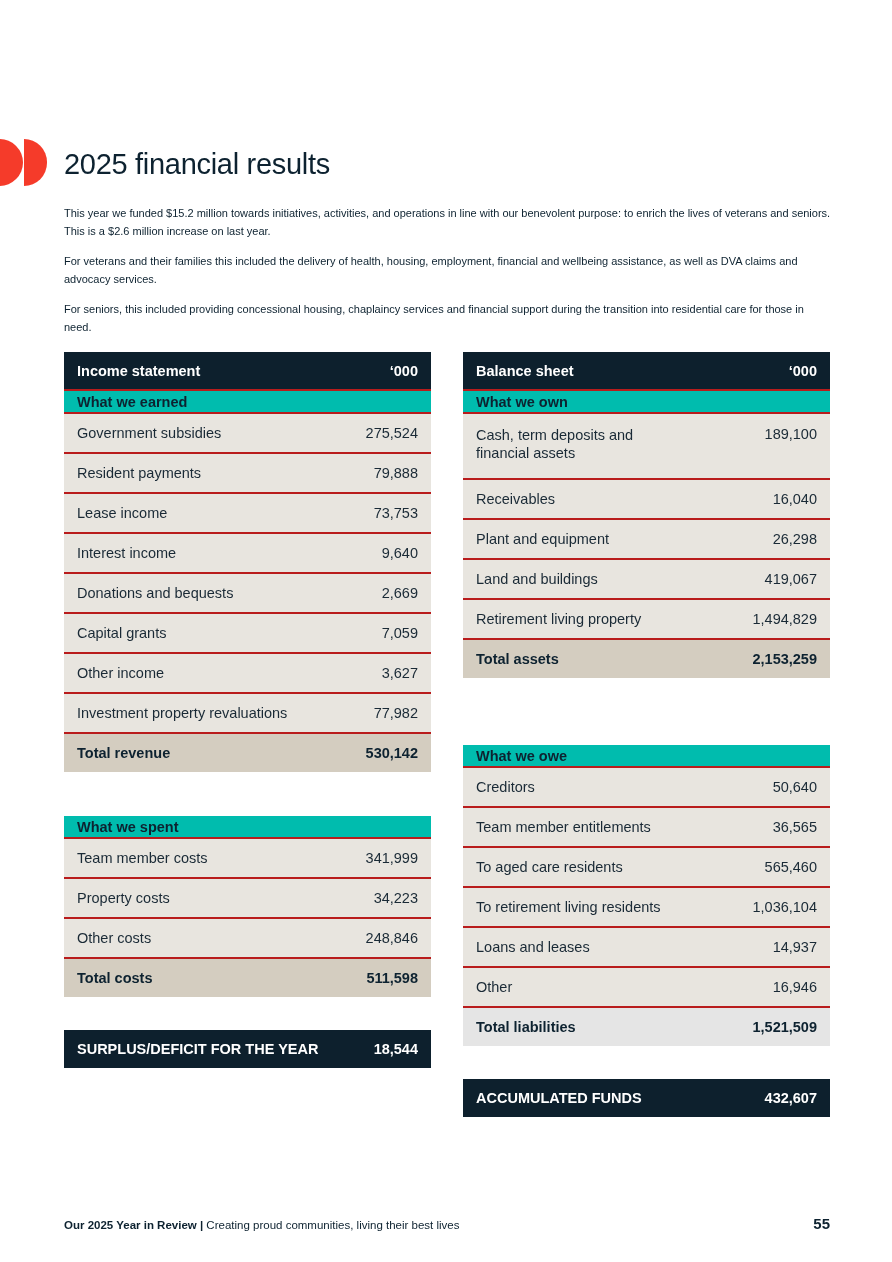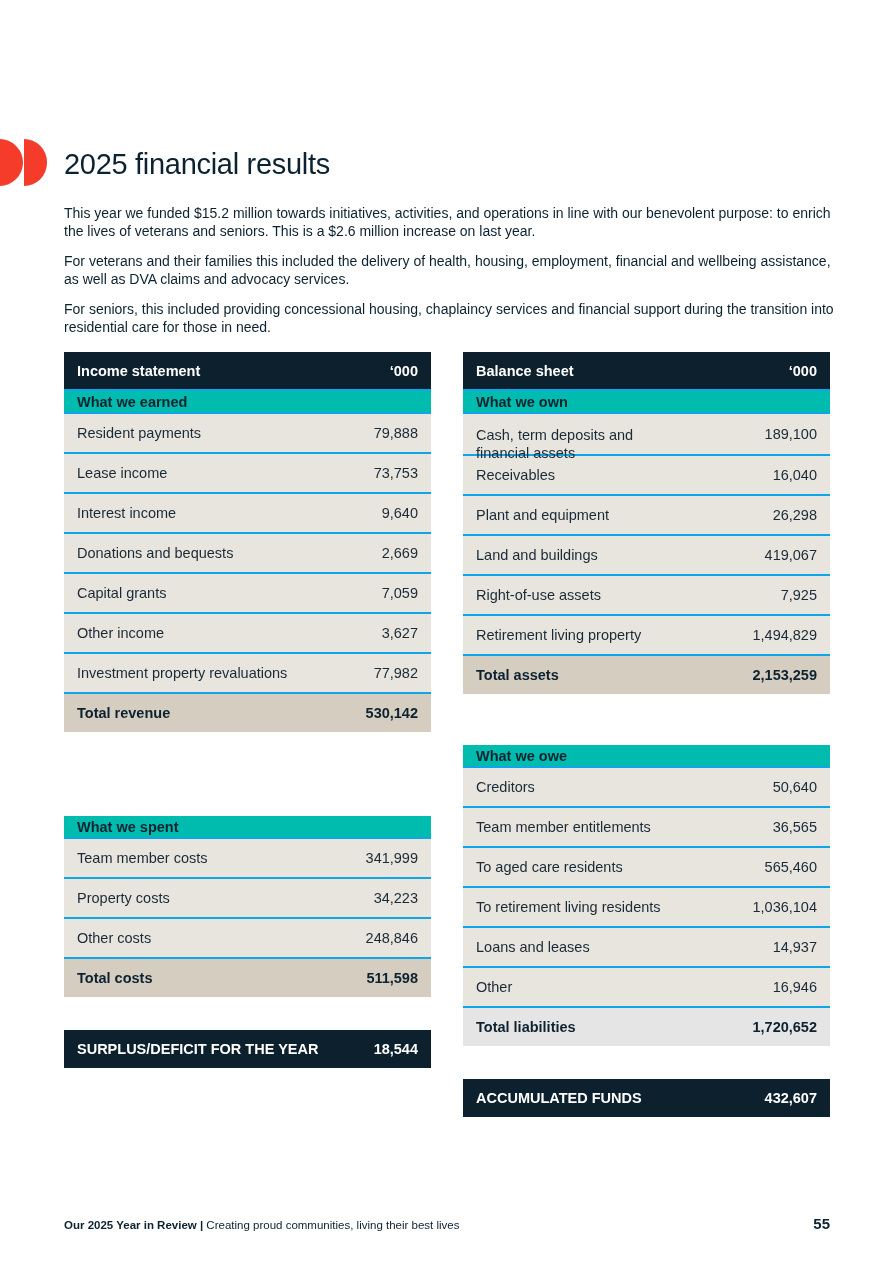--- a/index.html
+++ b/index.html
@@ -5,35 +5,35 @@
   * { box-sizing: border-box; margin: 0; padding: 0; }
   html, body { width: 892px; height: 1262px; background: #ffffff; }
   body { position: relative; font-family: "Liberation Sans", sans-serif; color: #0d2230; overflow: hidden; }
 
   .logo { position: absolute; left: 0; top: 139px; width: 48px; height: 48px; }
   .logo .c1 { position: absolute; left: -24px; top: 0; width: 47px; height: 47px; border-radius: 50%; background: #f53b2a; }
   .logo .c2 { position: absolute; left: 24px; top: 0; width: 23px; height: 47px; border-radius: 0 24px 24px 0; background: #f53b2a; }
 
   .title { position: absolute; left: 64px; top: 148px; font-size: 29px; font-weight: 400; letter-spacing: -0.3px; color: #0d2230; }
 
-  .intro { position: absolute; left: 64px; top: 204px; width: 770px; font-size: 14px; line-height: 18px; color: #0d2230; }
+  .intro { position: absolute; left: 64px; top: 204px; width: 770px; font-size: 11px; line-height: 18px; color: #0d2230; }
   .intro p { margin-bottom: 12px; }
 
   .tbl { position: absolute; width: 367px; }
   .tbl.left { left: 64px; }
   .tbl.right { left: 463px; }
 
-  .row { display: flex; justify-content: space-between; align-items: center; padding: 0 13px; font-size: 14.5px; border-bottom: 2px solid #0ea5e9; }
+  .row { display: flex; justify-content: space-between; align-items: center; padding: 0 13px; font-size: 14.5px; border-bottom: 2px solid #b91c1c; }
   .row .lbl { flex: 1; padding-right: 10px; }
   .row .val { text-align: left; white-space: nowrap; }
 
   .hdr { background: #0d202d; color: #ffffff; font-weight: 700; height: 39px; }
   .sec { background: #00bcae; color: #0d2230; font-weight: 700; height: 23px; }
   .item { background: #e8e5df; color: #1a2a36; height: 40px; }
-  .item.tall { height: 42px; align-items: flex-start; padding-top: 12px; }
+  .item.tall { height: 66px; align-items: flex-start; padding-top: 12px; }
   .item.tall .lbl { line-height: 18px; }
   .total { background: #d4cdc0; color: #0d2230; font-weight: 700; height: 38px; border-bottom: none; }
   .total.light { background: #e5e5e5; }
   .grand { background: #0d202d; color: #ffffff; font-weight: 700; height: 38px; border-bottom: none; }
 
   .footer { position: absolute; left: 64px; top: 1219px; font-size: 11.5px; color: #0d2230; text-align: center; }
   .footer b { font-weight: 700; }
   .page-num { position: absolute; right: 62px; top: 1215px; font-size: 15px; font-weight: 700; color: #0d2230; }
 </style>
 </head>
@@ -54,20 +54,24 @@
 
 <div class="tbl left" style="top:352px;">
   <div class="row hdr">
     <span class="lbl">Income statement</span>
     <span class="val">‘000</span>
   </div>
   <div class="row sec">
     <span class="lbl">What we earned</span>
   </div>
   <div class="row item">
+      <span class="lbl">Government subsidies</span>
+      <span class="val">275,524</span>
+    </div>
+  <div class="row item">
       <span class="lbl">Resident payments</span>
       <span class="val">79,888</span>
     </div>
   <div class="row item">
       <span class="lbl">Lease income</span>
       <span class="val">73,753</span>
     </div>
   <div class="row item">
       <span class="lbl">Interest income</span>
       <span class="val">9,640</span>
@@ -141,24 +145,20 @@
     </div>
   <div class="row item">
       <span class="lbl">Plant and equipment</span>
       <span class="val">26,298</span>
     </div>
   <div class="row item">
       <span class="lbl">Land and buildings</span>
       <span class="val">419,067</span>
     </div>
   <div class="row item">
-      <span class="lbl">Right-of-use assets</span>
-      <span class="val">7,925</span>
-    </div>
-  <div class="row item">
       <span class="lbl">Retirement living property</span>
       <span class="val">1,494,829</span>
     </div>
   <div class="row total">
       <span class="lbl">Total assets</span>
       <span class="val">2,153,259</span>
     </div>
 </div>
 
 <div class="tbl right" style="top:745px;">
@@ -184,21 +184,21 @@
   <div class="row item">
       <span class="lbl">Loans and leases</span>
       <span class="val">14,937</span>
     </div>
   <div class="row item">
       <span class="lbl">Other</span>
       <span class="val">16,946</span>
     </div>
   <div class="row total light">
       <span class="lbl">Total liabilities</span>
-      <span class="val">1,720,652</span>
+      <span class="val">1,521,509</span>
     </div>
 </div>
 
 <div class="tbl right" style="top:1079px;">
   <div class="row grand">
       <span class="lbl">ACCUMULATED FUNDS</span>
       <span class="val">432,607</span>
     </div>
 </div>
 

